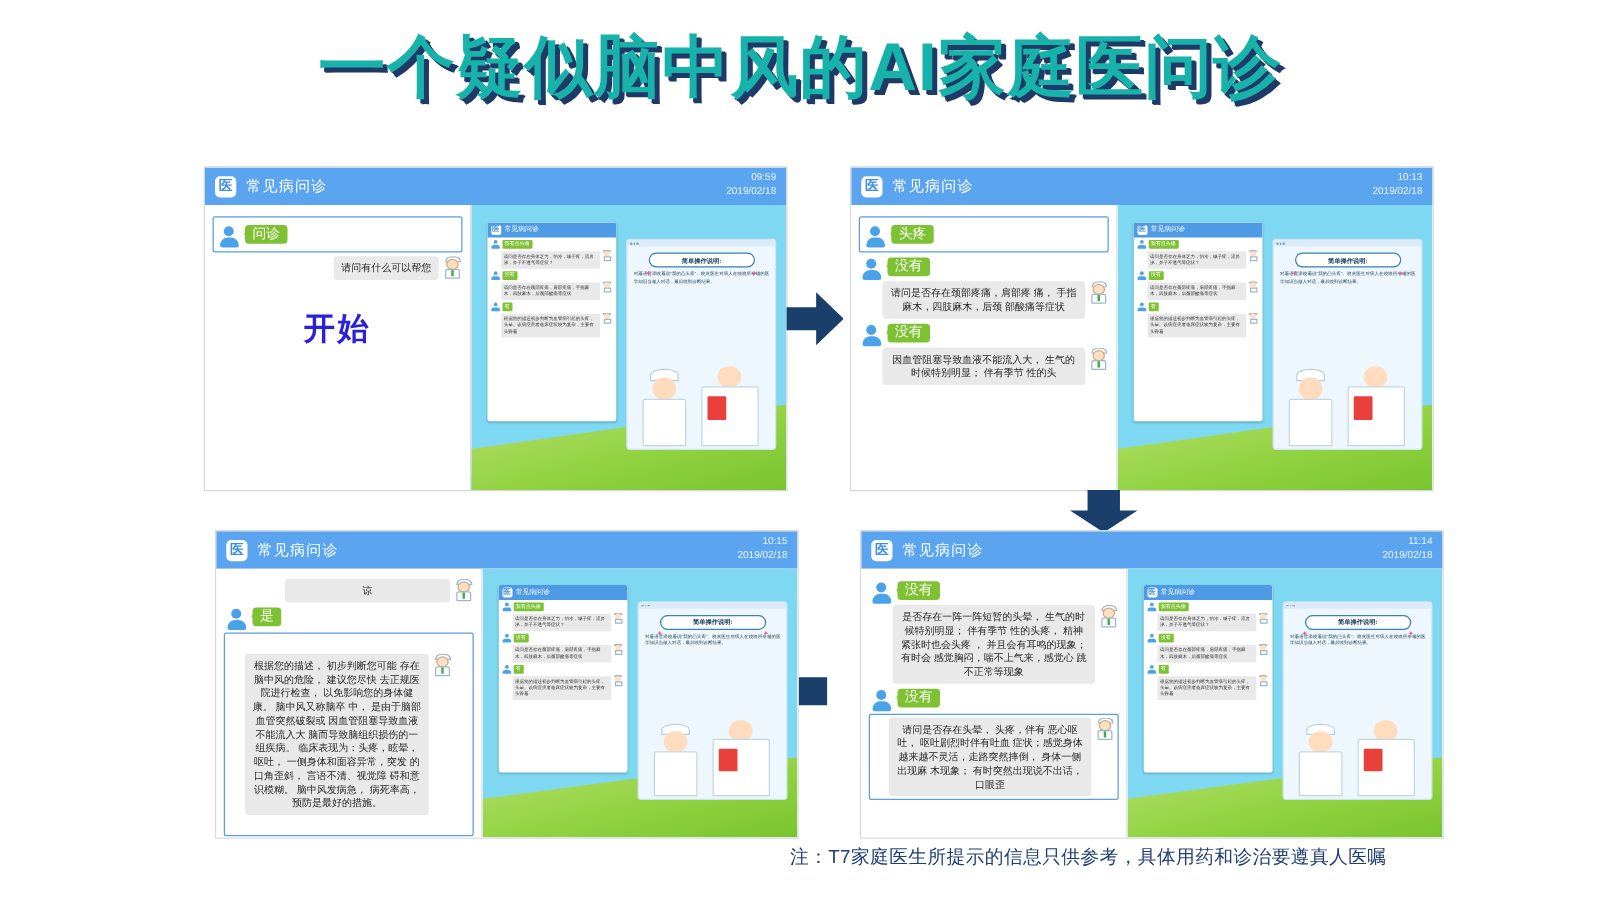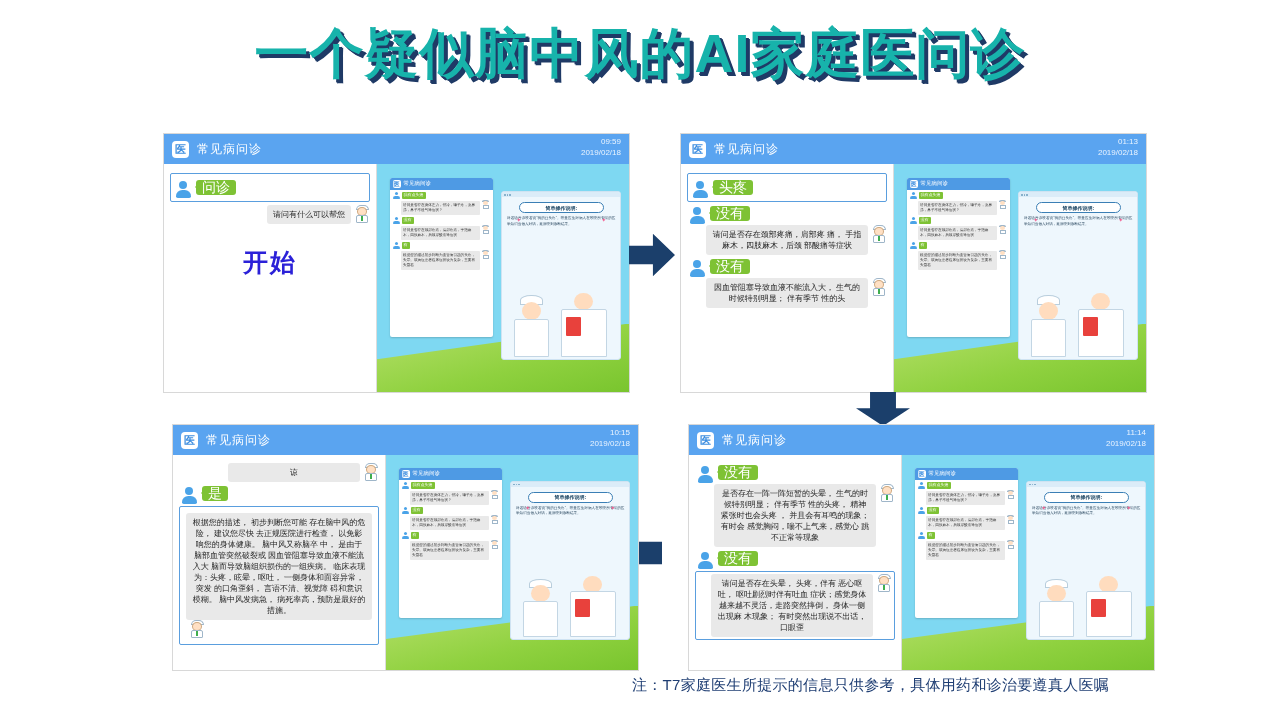--- a/index.html
+++ b/index.html
@@ -47,21 +47,21 @@
   }
   .avatar::before{
     content:"";position:absolute;left:4px;top:0;width:8px;height:8px;
     border-radius:50%;background:#4aa3e8;
   }
   .avatar::after{
     content:"";position:absolute;left:0.5px;top:9px;width:15px;height:8px;
     border-radius:7px 7px 2px 2px;background:#4aa3e8;
   }
   .bub-green{
-    background:#7ec234;color:#ffffff;font-size:14px;line-height:11px;
+    background:#7ec234;color:#ffffff;font-size:11px;line-height:11px;
     padding:2px 6px;border-radius:3px;margin-left:5px;white-space:nowrap;
     position:relative;
   }
   .bub-green::before{
     content:"";position:absolute;left:-4px;top:4px;
     border:3px solid transparent;border-right-color:#7ec234;
   }
   .row-bot{display:flex;align-items:flex-start;justify-content:flex-end;margin:2px 0 4px 0;}
   .bub-gray{
     background:#e9e9e9;color:#262626;font-size:8px;line-height:11px;
@@ -289,21 +289,21 @@
   </div>
 </div>
 
 <div class="arrow arrow-right" style="left:629px;top:232px;"></div>
 
 <div class="panel" id="p2" style="left:680px;top:133px;width:465px;height:258px;">
   <div class="pan-head">
     <div class="logo-badge">医</div>
     <div class="pan-title">常见病问诊</div>
     <div class="pan-time">
-      <div>01:13</div>
+      <div>10:13</div>
       <div>2019/02/18</div>
     </div>
   </div>
   <div class="pan-body">
     <div class="chat-col" style="width:213px;border-right:1px solid #dcdcdc;">
       <div class="hl-box">
         <div class="row-user">
           <div class="avatar"></div>
           <div class="bub-green">头疼</div>
         </div>
@@ -551,21 +551,21 @@
             <div class="head"></div>
             <div class="body"></div>
             <div class="tie"></div>
           </div>
       </div>
       <div class="row-user">
         <div class="avatar"></div>
         <div class="bub-green">是</div>
       </div>
       <div class="hl-box">
-        <div class="row-bot" style="margin:4px;flex-direction:column;">
+        <div class="row-bot" style="margin:14px;">
           <div class="bub-gray wide">根据您的描述， 初步判断您可能 存在脑中风的危险， 建议您尽快 去正规医院进行检查， 以免影响您的身体健康。 脑中风又称脑卒 中， 是由于脑部血管突然破裂或 因血管阻塞导致血液不能流入大 脑而导致脑组织损伤的一组疾病。 临床表现为：头疼，眩晕，呕吐， 一侧身体和面容异常，突发 的口角歪斜， 言语不清、视觉障 碍和意识模糊。 脑中风发病急， 病死率高，预防是最好的措施。</div>
           <div class="doc-ico">
               <div class="cap"></div>
               <div class="head"></div>
               <div class="body"></div>
               <div class="tie"></div>
             </div>
         </div>
       </div>
     </div>

